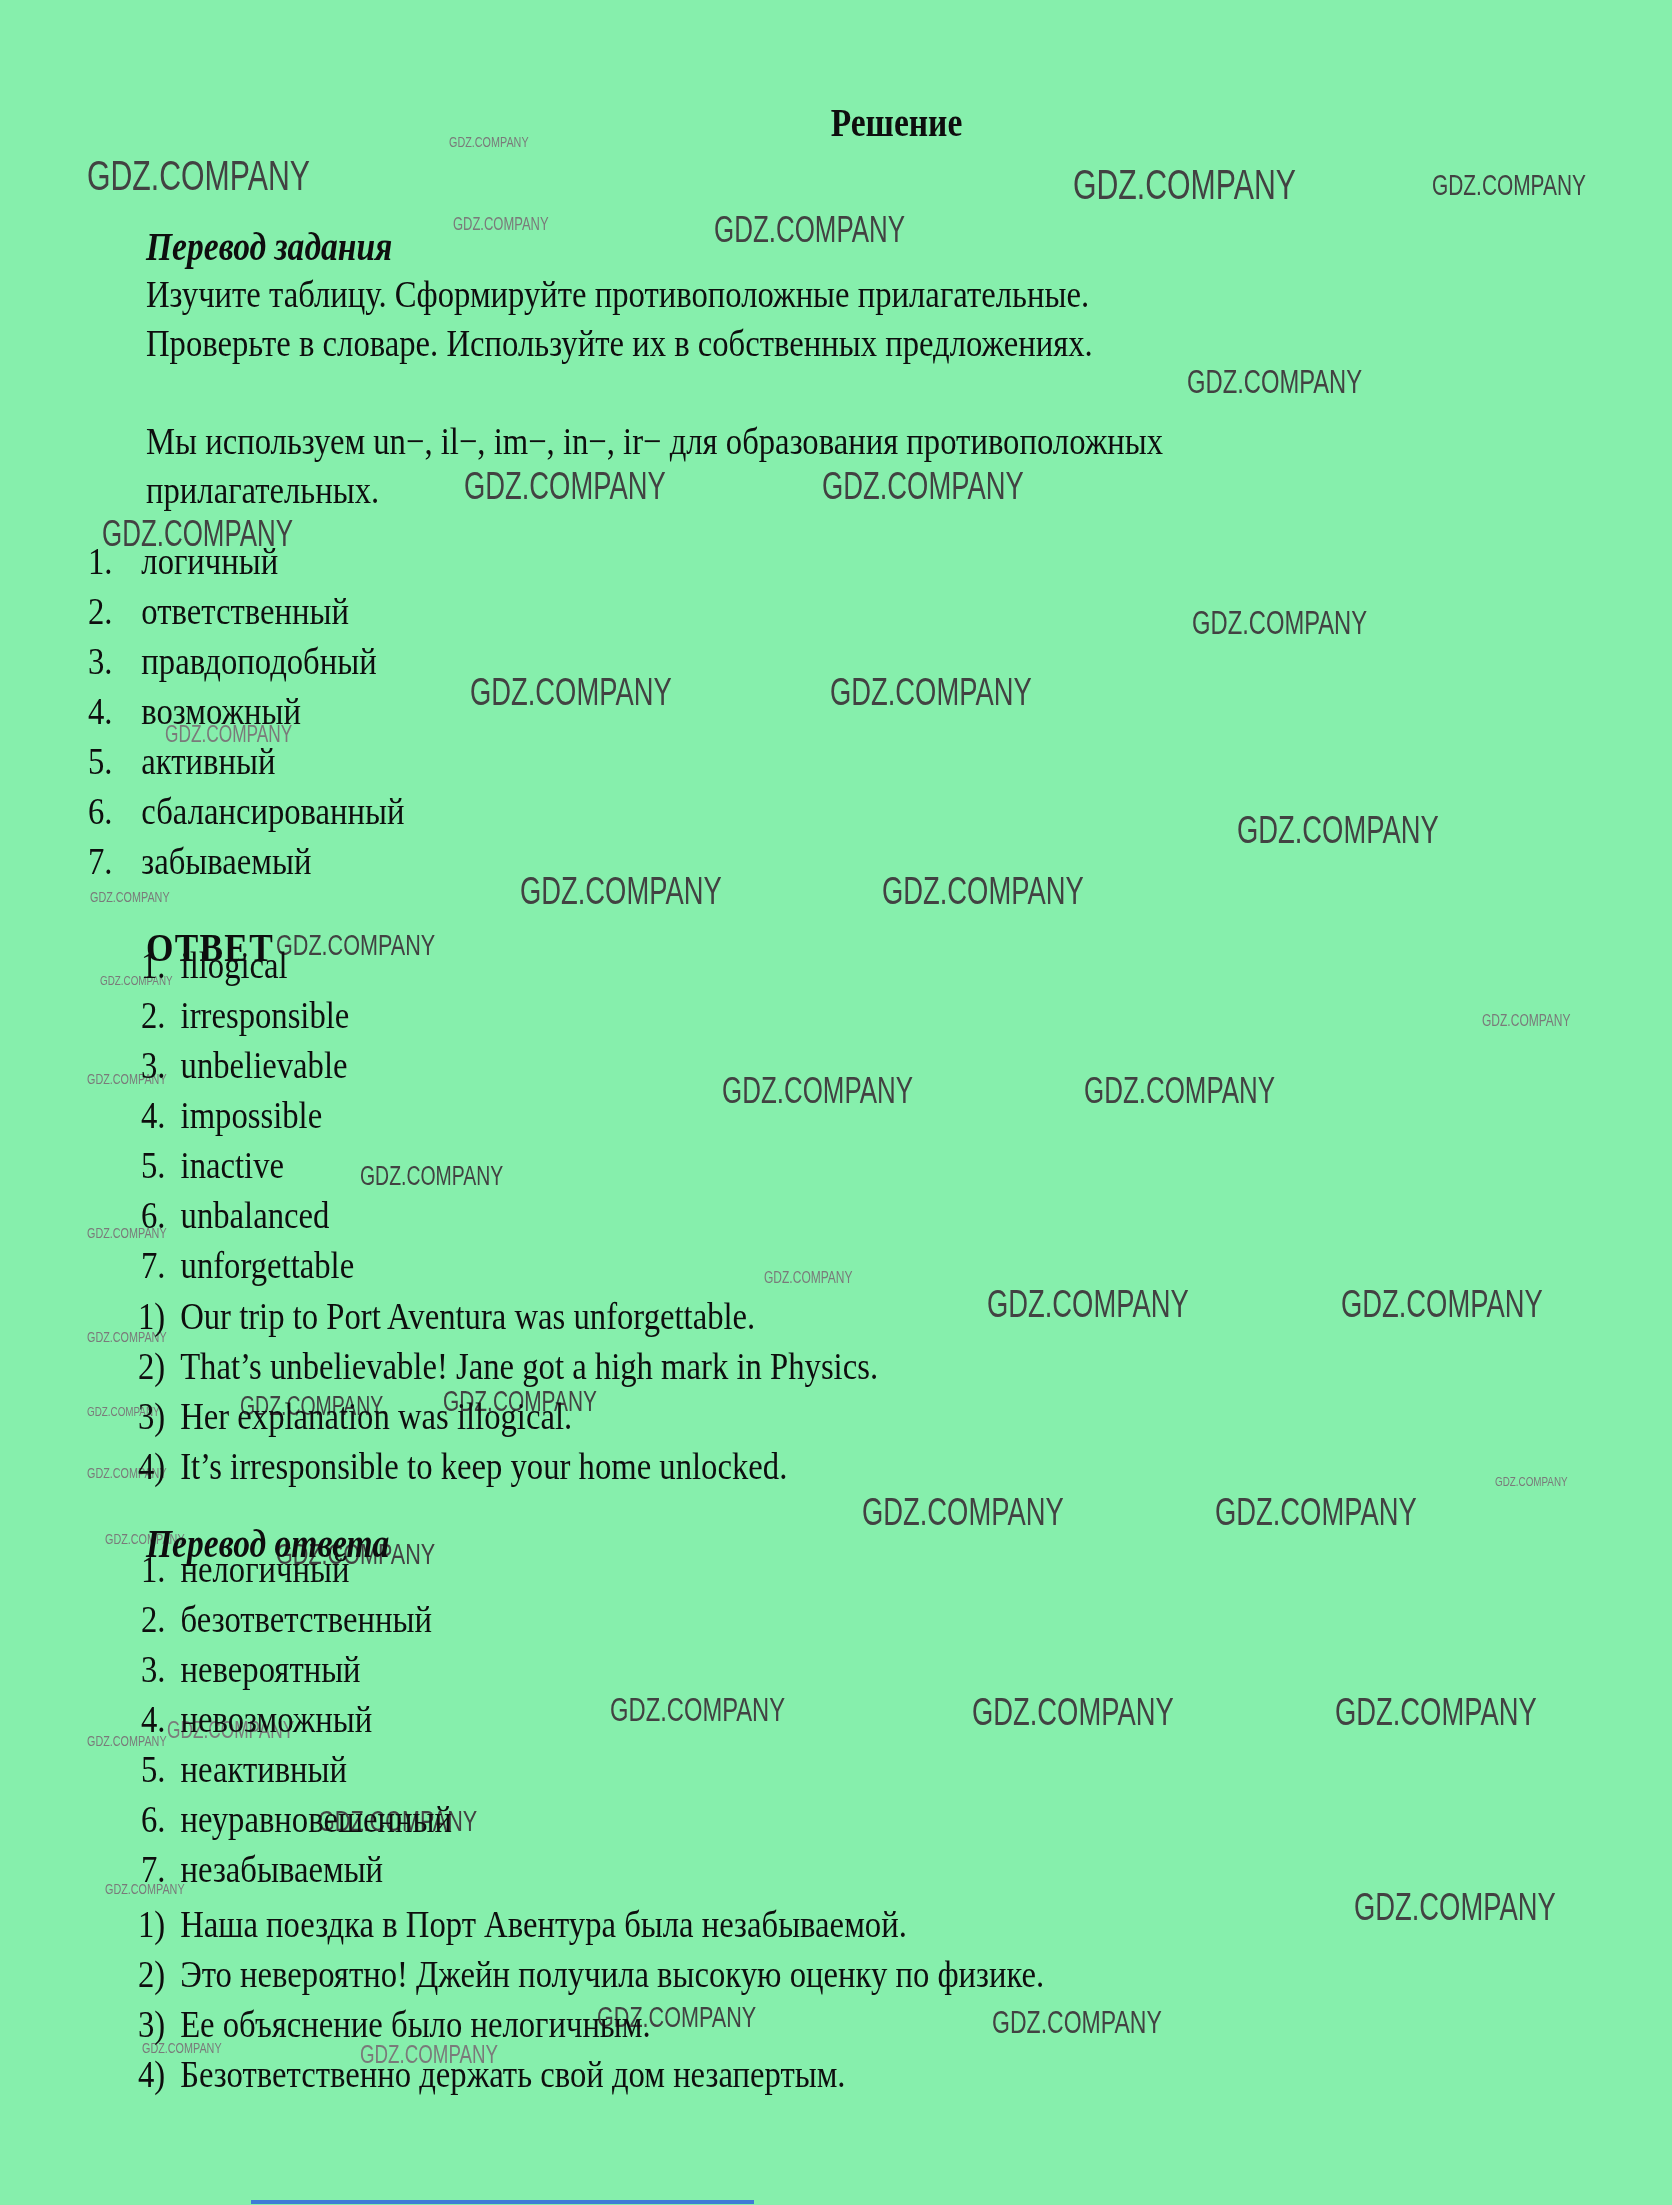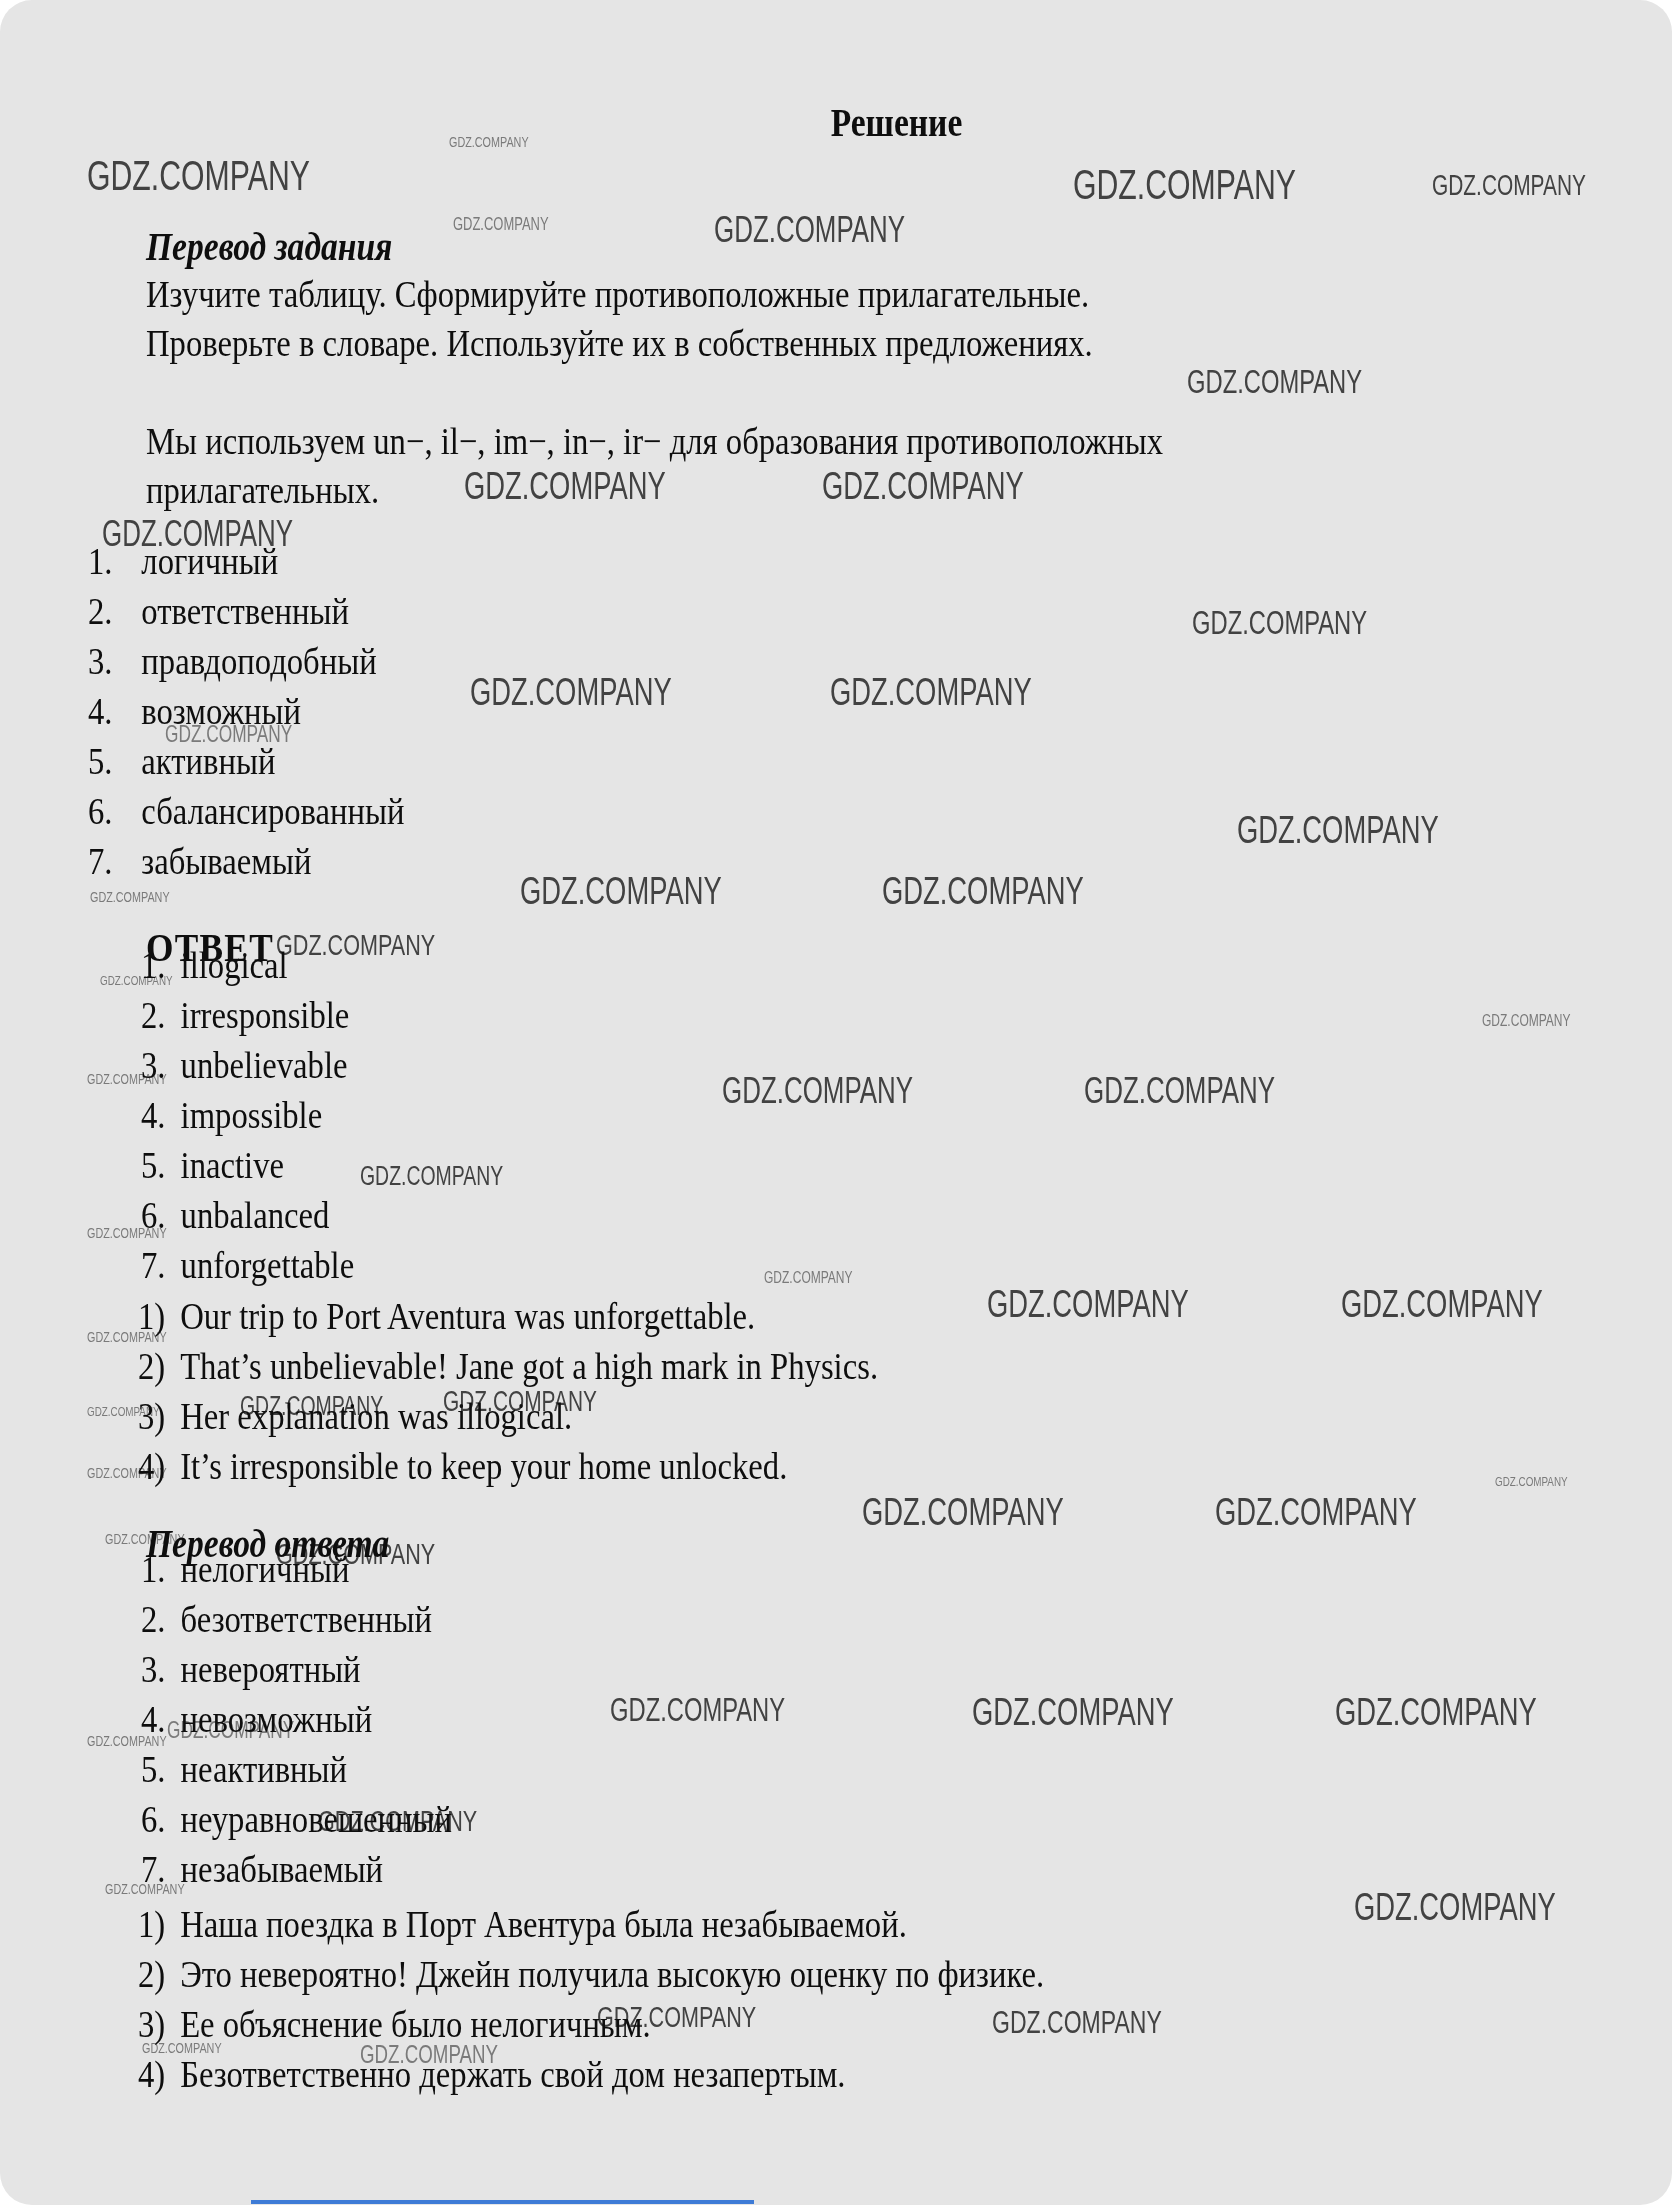--- a/index.html
+++ b/index.html
@@ -1,24 +1,23 @@
 <!DOCTYPE html>
 <html style="font-size:12px"><head>
 <meta charset="utf-8">
 <style>
   html,body{margin:0;padding:0;background:#ffffff;}
   .page{
     position:relative;
     width:1672px;
     height:2205px;
-    background:#e5e5e5;
+    background:#86efac;
     overflow:hidden;
     font-family:"Liberation Serif", serif;
     color:#0e0e0e;
-    border-radius:32px;
   }
   
   .tx{
     position:absolute;
     transform:scaleX(0.86);
     transform-origin:0 0;
     white-space:pre-line;
   }
   .title{
     left:121px; right:0; top:74px;

